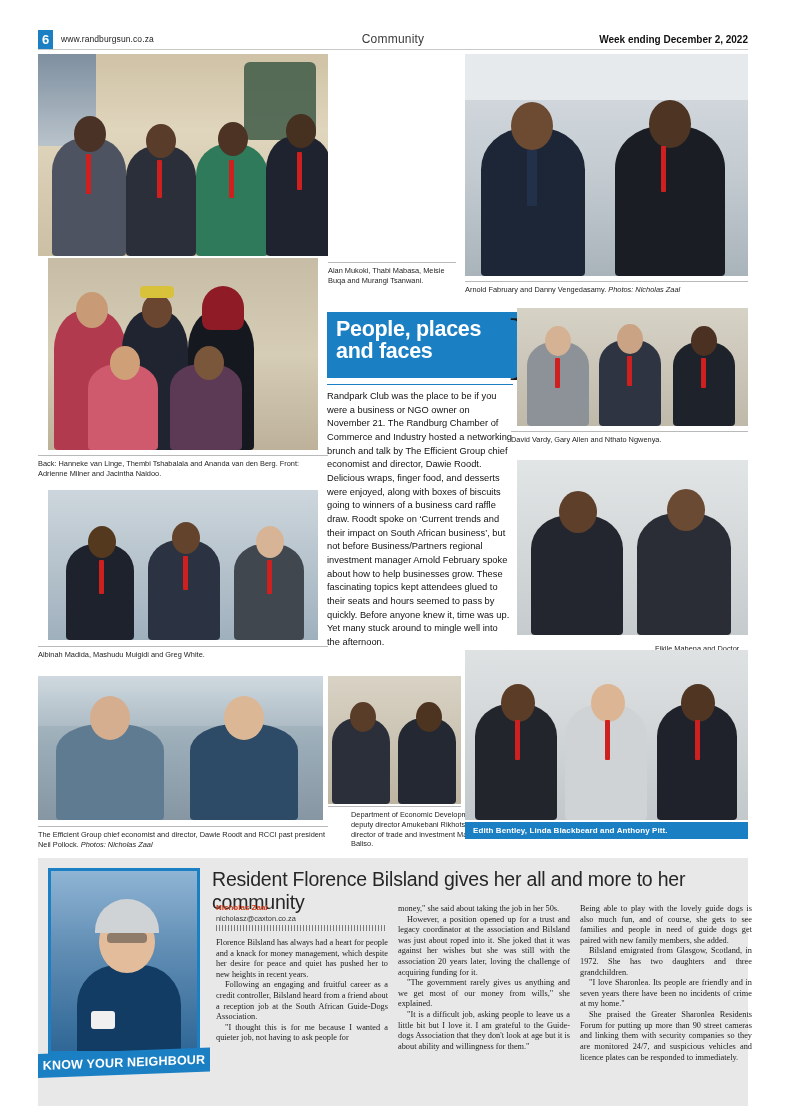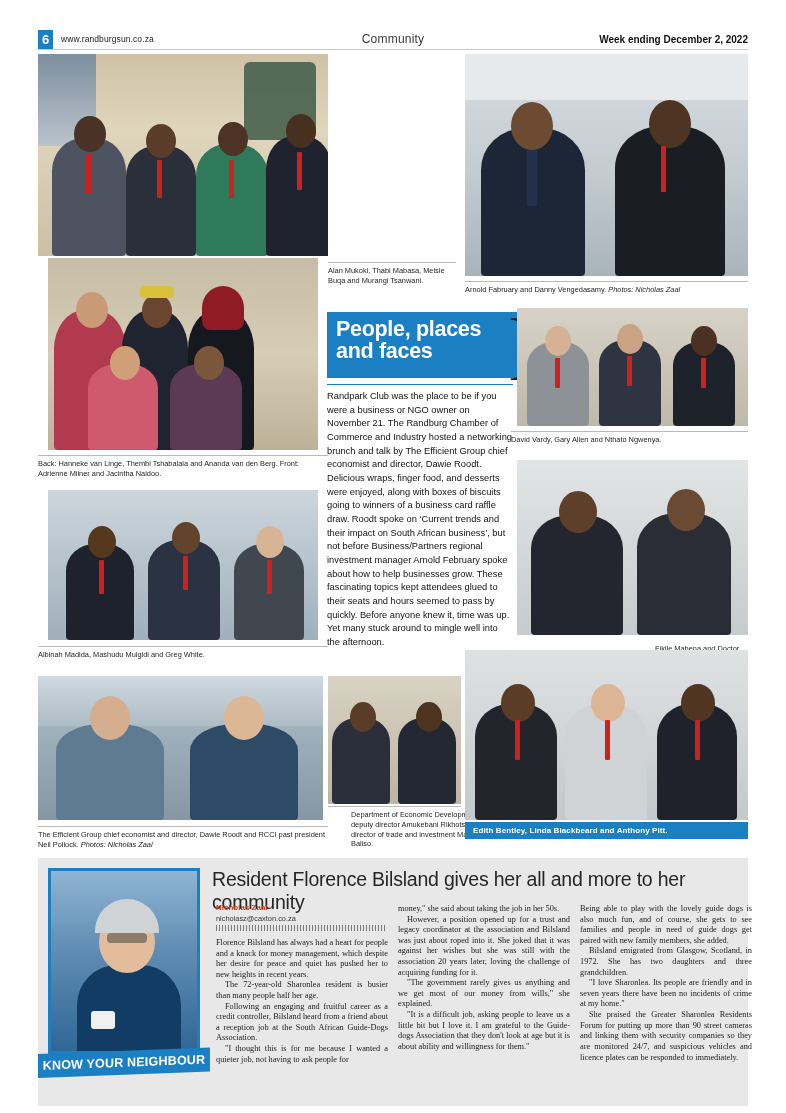--- a/index.html
+++ b/index.html
@@ -437,21 +437,20 @@
     </div>
   </div>
   <div class="neighbour-tag">KNOW YOUR NEIGHBOUR</div>
 
   <div class="byline-name">Nicholas Zaal</div>
   <div class="byline-mail">nicholasz@caxton.co.za</div>
   <div class="byline-dots"></div>
 
   <div class="col" style="left:216px; top:938px; width:172px;">
     <p class="first">Florence Bilsland has always had a heart for people and a knack for money management, which despite her desire for peace and quiet has pushed her to new heights in recent years.</p>
-    <p>The 72-year-old Sharonlea resident is busier than many people half her age.</p>
     <p>Following an engaging and fruitful career as a credit controller, Bilsland heard from a friend about a reception job at the South African Guide-Dogs Association.</p>
     <p>"I thought this is for me because I wanted a quieter job, not having to ask people for</p>
   </div>
 
   <div class="col" style="left:398px; top:904px; width:172px;">
     <p class="first">money," she said about taking the job in her 50s.</p>
     <p>However, a position opened up for a trust and legacy coordinator at the association and Bilsland was just about roped into it. She joked that it was against her wishes but she was still with the association 20 years later, loving the challenge of acquiring funding for it.</p>
     <p>"The government rarely gives us anything and we get most of our money from wills," she explained.</p>
     <p>"It is a difficult job, asking people to leave us a little bit but I love it. I am grateful to the Guide-dogs Association that they don't look at age but it is about ability and willingness for them."</p>
   </div>

